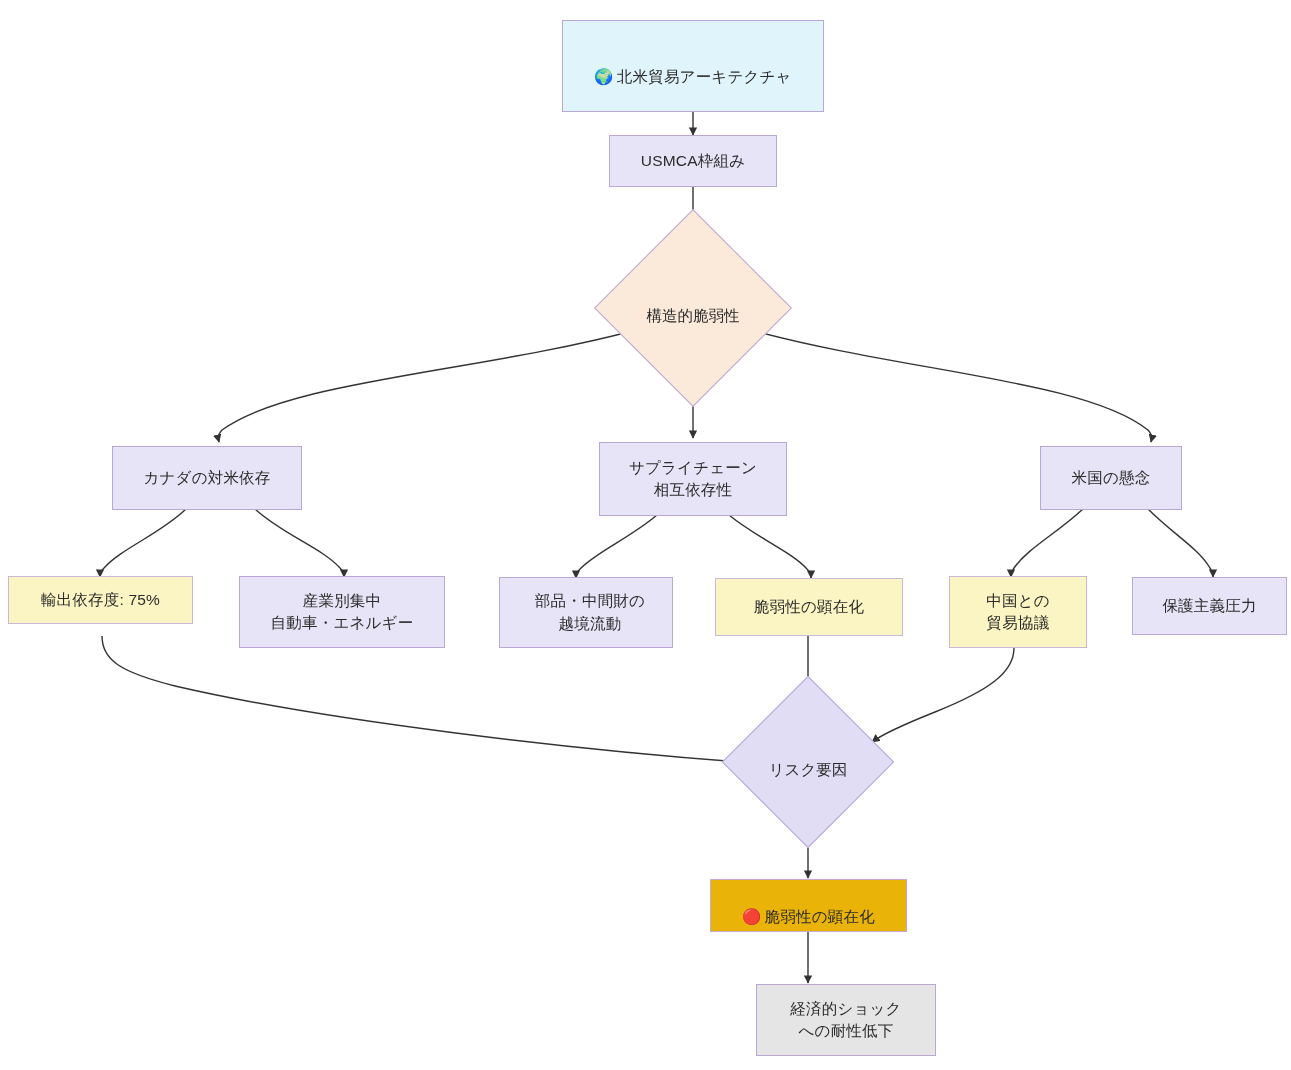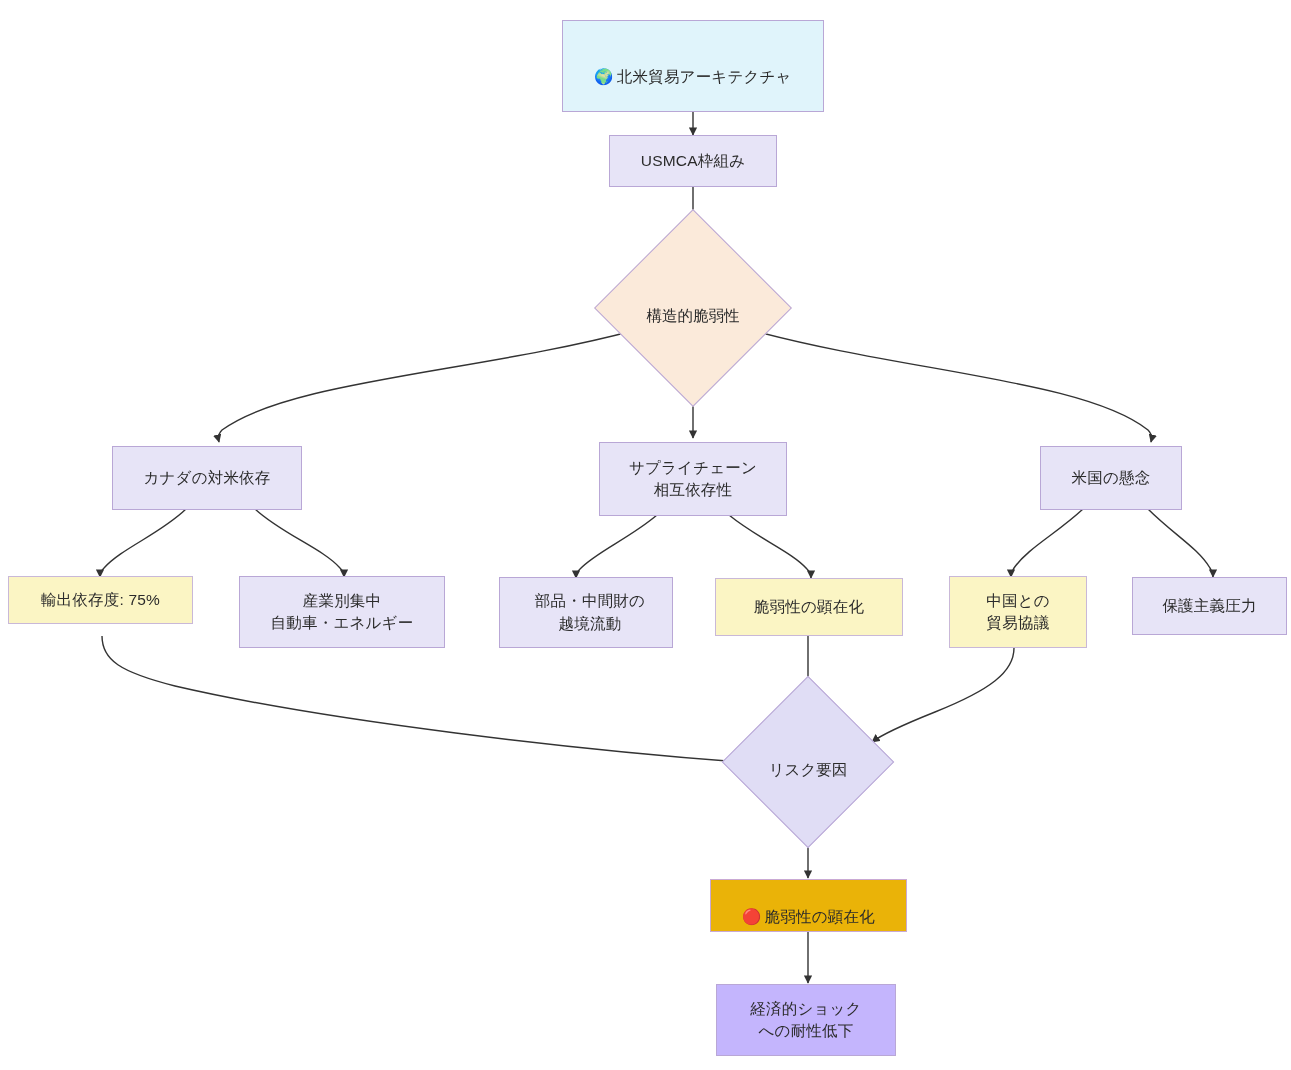--- a/index.html
+++ b/index.html
@@ -46,21 +46,21 @@
   }
   .node .label {
     display: block;
     white-space: pre-line;
     padding: 0 6px;
   }
   .n-blue   { background: #e0f4fb; border-color: #b9a7d6; }
   .n-lav    { background: #e7e4f7; border-color: #b9a7d6; }
   .n-yellow { background: #fbf5c4; border-color: #c9b8d8; }
   .n-pinkl  { background: #eab308; border-color: #c9a9d4; }
-  .n-pink   { background: #c4b5fd; border-color: #b9a7d6; }
+  .n-pink   { background: #e5e5e5; border-color: #b9a7d6; margin-left: 40px; }
 
   
   .diamond {
     position: absolute;
     display: flex;
     align-items: center;
     justify-content: center;
   }
   .diamond .dshape {
     position: absolute;

